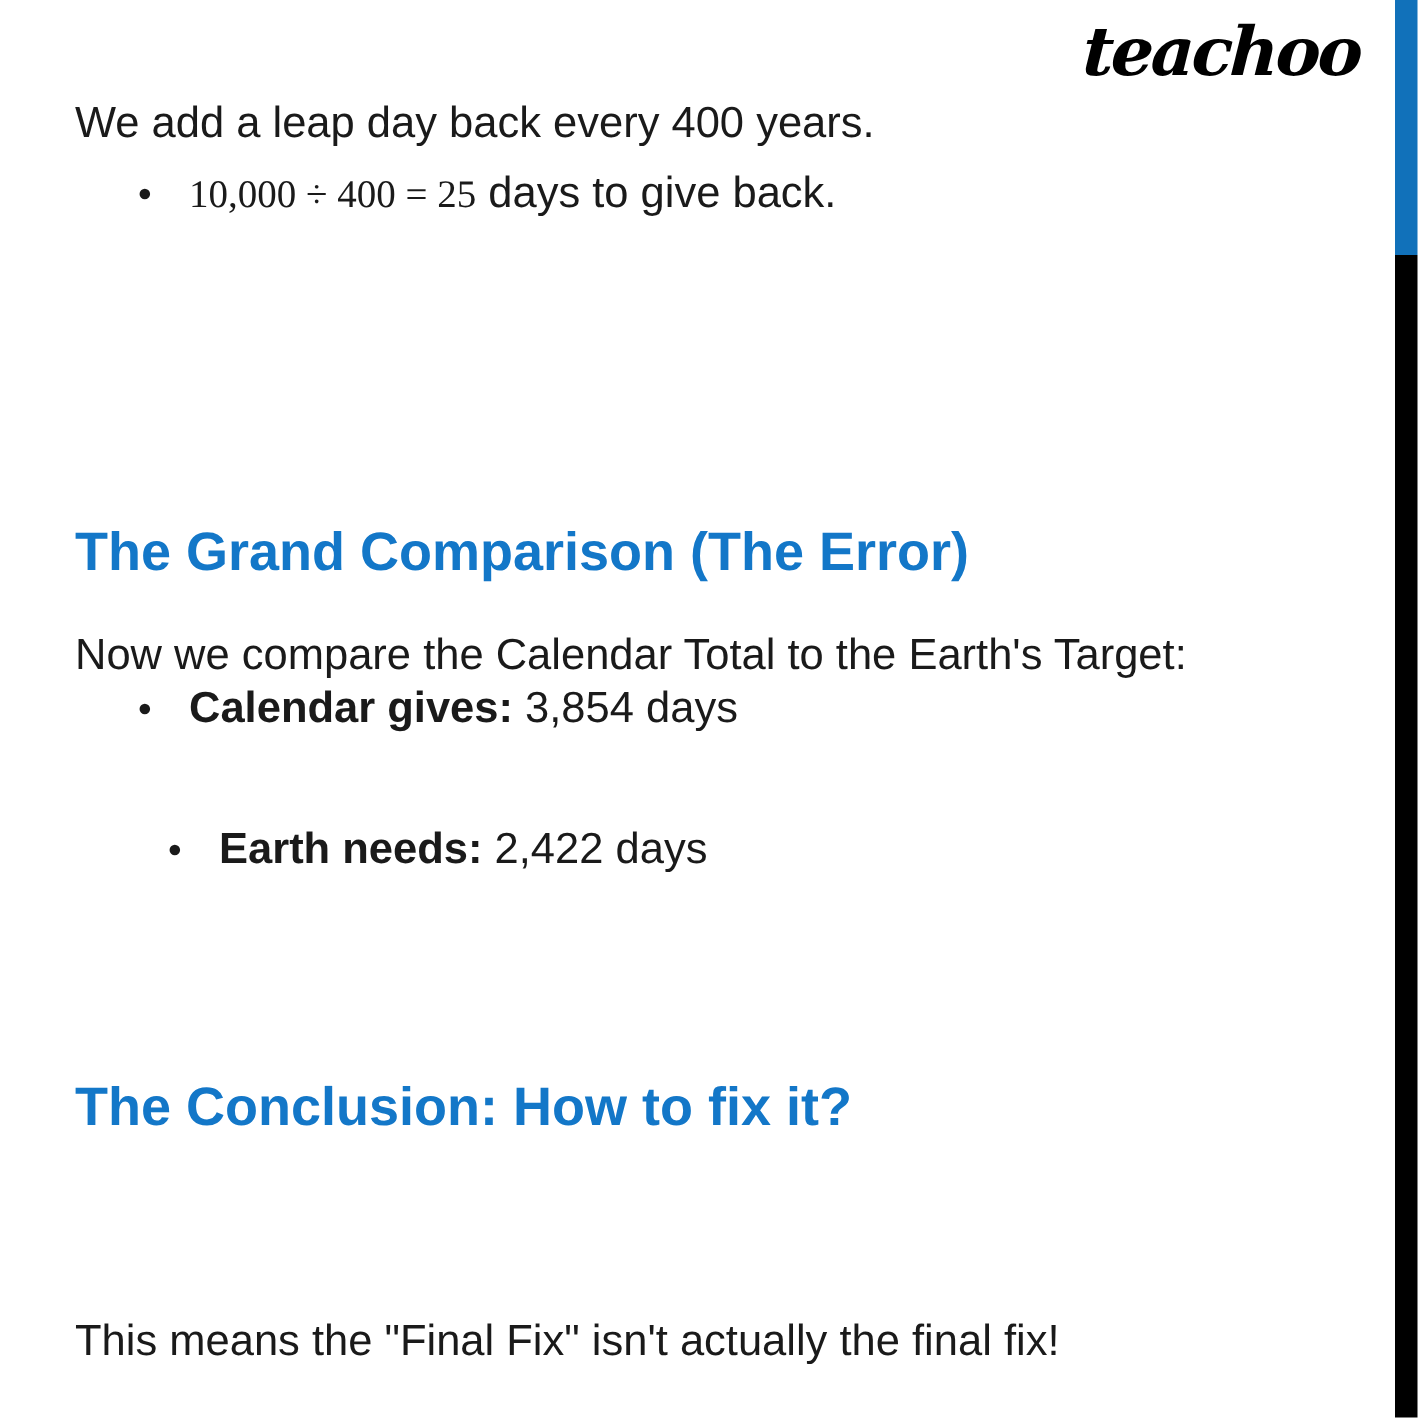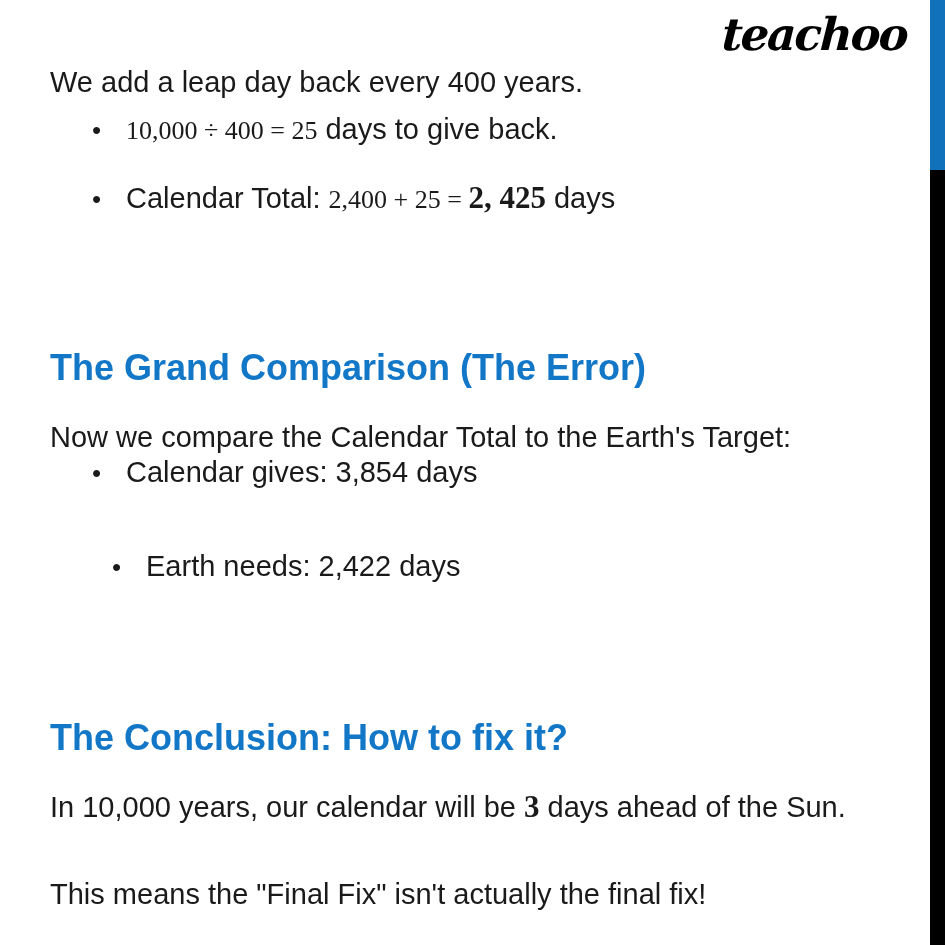--- a/index.html
+++ b/index.html
@@ -32,21 +32,21 @@
     font-size: 45px; line-height: 1;
     letter-spacing: -2px;
     color: #000;
     transform: skewX(-3deg);
   }
 
   
   .blk { position: absolute; left: 50px; line-height: 1.18; font-size: 29px; white-space: nowrap; }
   .math  { font-family: "Liberation Serif", serif; font-size: 26px; }
   .mathb { font-family: "Liberation Serif", serif; font-size: 31px; font-weight: 700; }
-  .b { font-weight: 400; }
+  .b { font-weight: 700; }
 
   .heading {
     color: var(--accent-blue, #1377C8);
     font-weight: 700; font-size: 36px;
   }
 
   .bullet-row { left: 92px; }
   .dot {
     display: inline-block; width: 34px;
     font-size: 26px; vertical-align: baseline;
@@ -73,38 +73,32 @@
   <div class="bar-black"></div>
 
   <div class="logo">teachoo</div>
 
   <p class="blk pos-l1">We add a leap day back every 400 years.</p>
 
   <div class="blk bullet-row pos-b1">
     <span class="dot">•</span><span class="math">10,000 ÷ 400 = 25</span><span> days to give back.</span>
   </div>
 
-  <div class="blk bullet-row pos-b2">
-    <span class="dot">•</span><span>Calendar Total: </span><span class="math">2,400 + 25 = </span><span class="mathb">2, 425</span><span> days</span>
-  </div>
 
   <h2 class="blk heading pos-h1">The Grand Comparison (The Error)</h2>
 
   <p class="blk pos-p1">Now we compare the Calendar Total to the Earth's Target:</p>
 
   <div class="blk bullet-row pos-b3">
     <span class="dot">•</span><span class="b">Calendar gives:</span><span> 3,854 days</span>
   </div>
 
   <div class="blk bullet-row pos-b4">
     <span class="dot">•</span><span class="b">Earth needs:</span><span> 2,422 days</span>
   </div>
 
 
   <h2 class="blk heading pos-h2">The Conclusion: How to fix it?</h2>
 
-  <div class="blk pos-p2">
-    <span>In 10,000 years, our calendar will be </span><span class="mathb">3</span><span> days ahead of the Sun.</span>
-  </div>
 
   <p class="blk pos-p3">This means the "Final Fix" isn't actually the final fix!</p>
 
 </div>
 
 </body></html>

